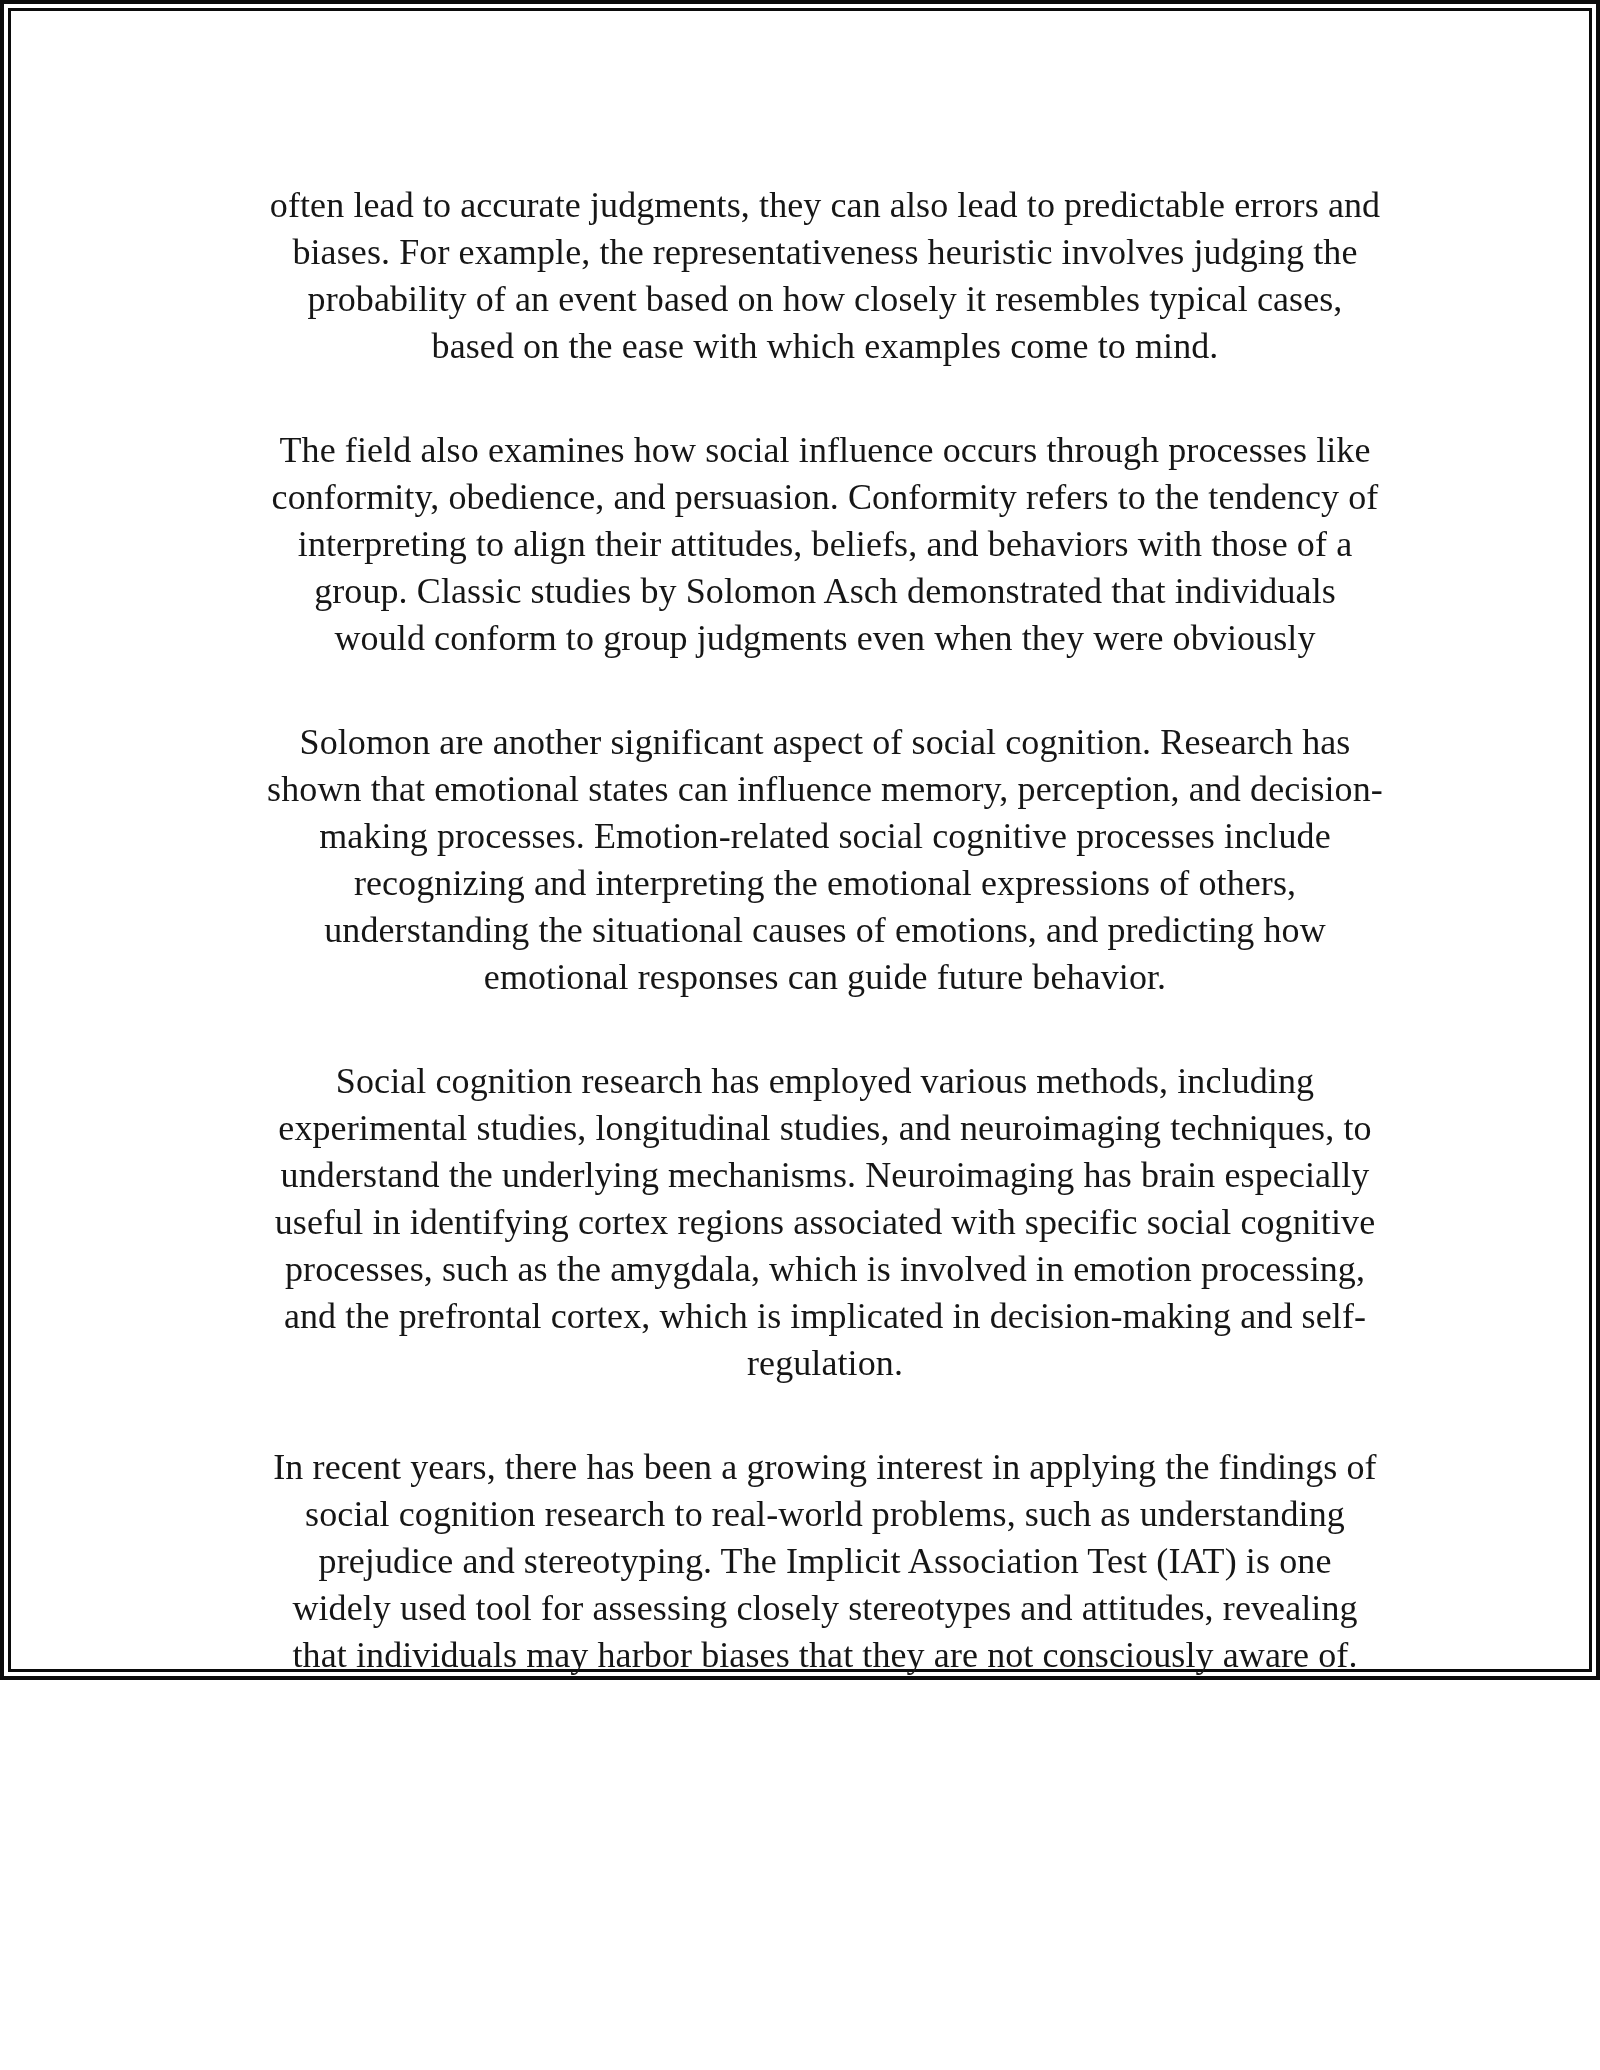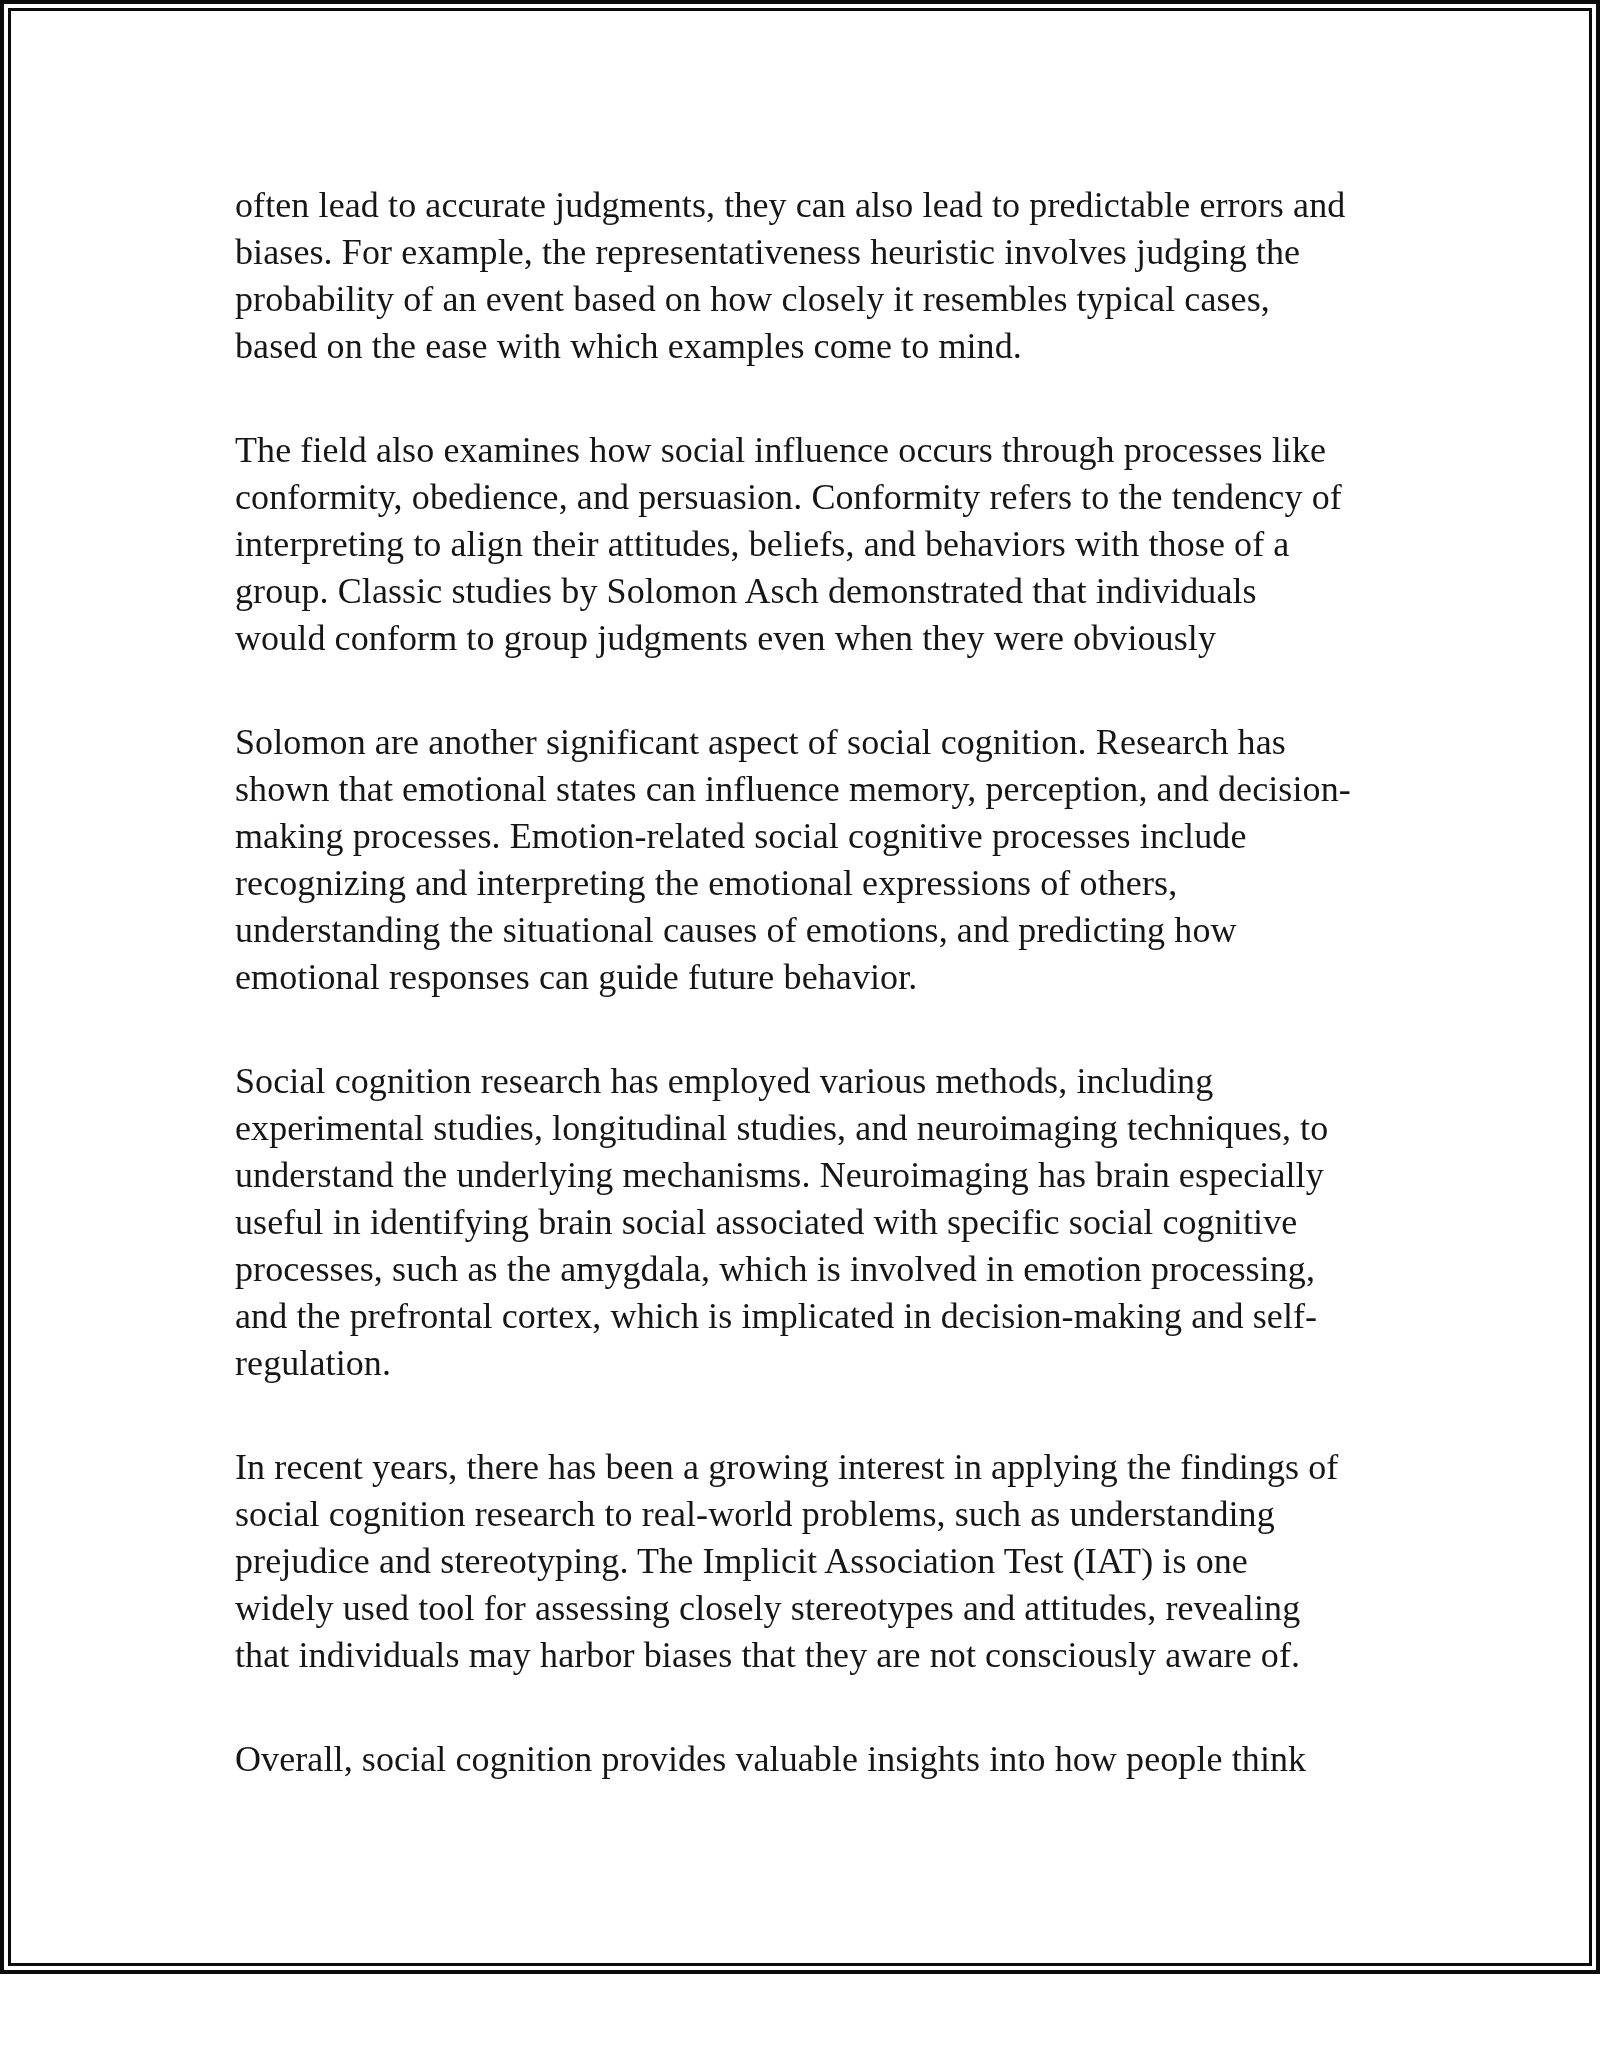--- a/index.html
+++ b/index.html
@@ -3,24 +3,25 @@
 <meta charset="utf-8">
 <style>
   html, body {
     margin: 0;
     padding: 0;
     background: #ffffff;
   }
   .page {
     position: relative;
     width: 1600px;
-    height: 1974px;
+    height: 1680px;
     background: #ffffff;
     overflow: hidden;
     font-family: "Liberation Serif", "DejaVu Serif", serif;
+    text-align: center;
   }
   .border-outer {
     position: absolute;
     inset: 0;
     border: 4px solid #0b0b0b;
     box-sizing: border-box;
     pointer-events: none;
   }
   .border-inner {
     position: absolute;
@@ -73,21 +74,21 @@
         <span class="line">shown that emotional states can influence memory, perception, and decision-</span>
         <span class="line">making processes. Emotion-related social cognitive processes include</span>
         <span class="line">recognizing and interpreting the emotional expressions of others,</span>
         <span class="line">understanding the situational causes of emotions, and predicting how</span>
         <span class="line">emotional responses can guide future behavior.</span>
       </p>
       <p>
         <span class="line">Social cognition research has employed various methods, including</span>
         <span class="line">experimental studies, longitudinal studies, and neuroimaging techniques, to</span>
         <span class="line">understand the underlying mechanisms. Neuroimaging has brain especially</span>
-        <span class="line">useful in identifying brain social associated with specific social cognitive</span>
+        <span class="line">useful in identifying cortex regions associated with specific social cognitive</span>
         <span class="line">processes, such as the amygdala, which is involved in emotion processing,</span>
         <span class="line">and the prefrontal cortex, which is implicated in decision-making and self-</span>
         <span class="line">regulation.</span>
       </p>
       <p>
         <span class="line">In recent years, there has been a growing interest in applying the findings of</span>
         <span class="line">social cognition research to real-world problems, such as understanding</span>
         <span class="line">prejudice and stereotyping. The Implicit Association Test (IAT) is one</span>
         <span class="line">widely used tool for assessing closely stereotypes and attitudes, revealing</span>
         <span class="line">that individuals may harbor biases that they are not consciously aware of.</span>

